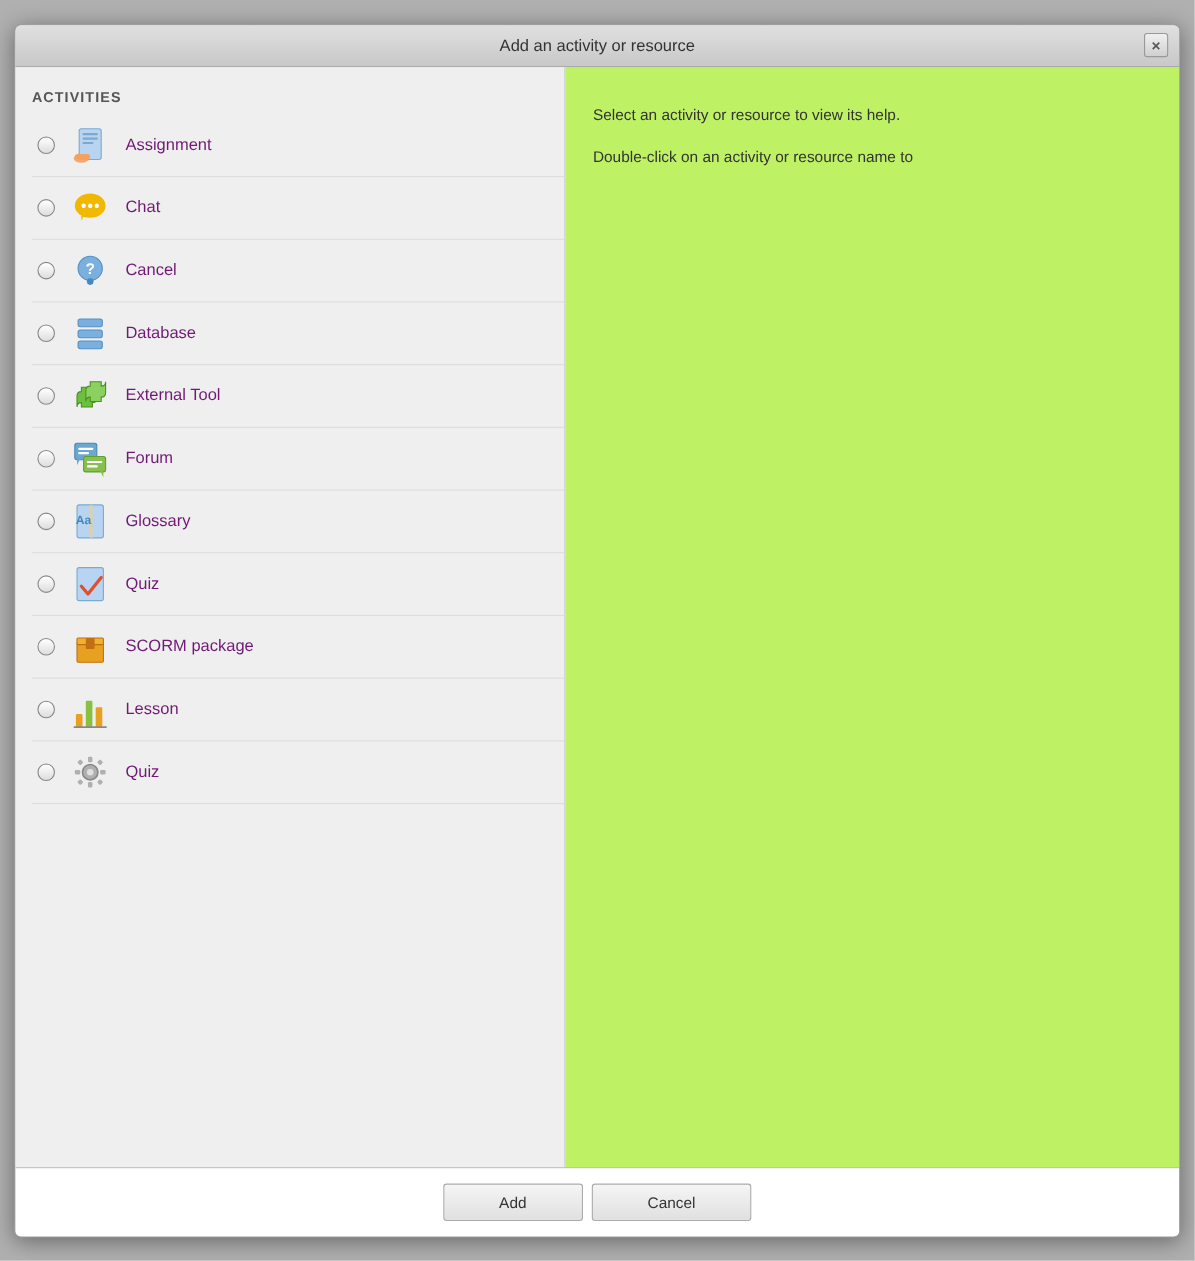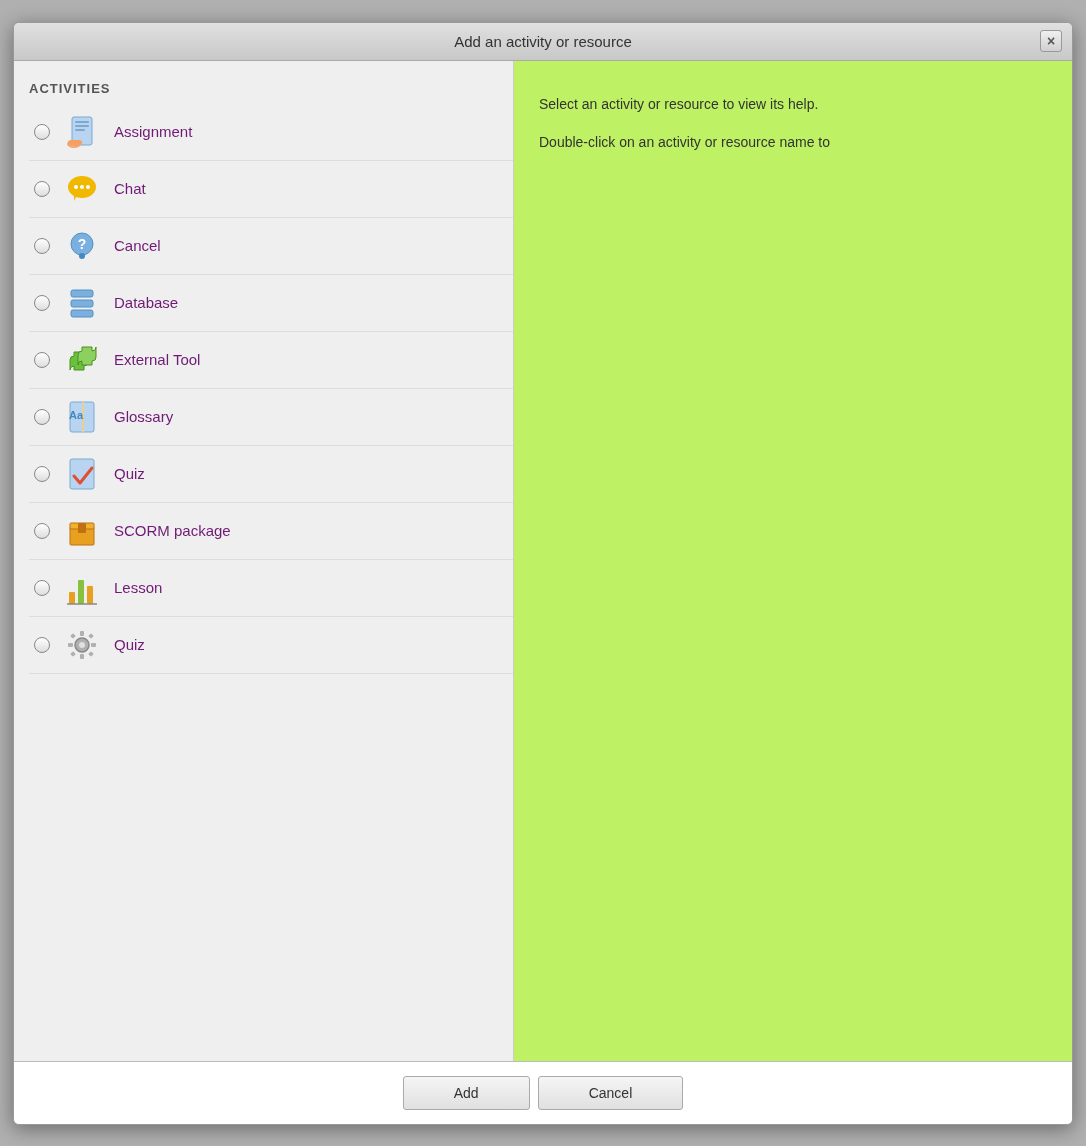--- a/index.html
+++ b/index.html
@@ -234,20 +234,36 @@
             <svg class="svg-icon" viewBox="0 0 36 36" xmlns="http://www.w3.org/2000/svg">
 
               <path d="M5,5 h10 v4 q4,0 4,-4 h0 v10 q0,4 -4,4 h0 v4 h-10 v-4 q-4,0 -4,4 h0 v-10 q0,-4 4,-4 z" transform="translate(5,5)" fill="#6cc040" stroke="#4a9020" stroke-width="1"></path>
 
               <path d="M18,5 h10 v4 q4,0 4,-4 h0 v10 q0,4 -4,4 h0 v4 h-10 v-4 q-4,0 -4,4 h0 v-10 q0,-4 4,-4 z" transform="translate(0,0)" fill="#8cd060" stroke="#4a9020" stroke-width="1"></path>
             </svg>
           </div>
           <span class="item-label">External Tool</span>
         </div>
 
+        <div class="activity-item">
+          <div class="radio-btn"></div>
+          <div class="icon-box">
+            <svg class="svg-icon" viewBox="0 0 36 36" xmlns="http://www.w3.org/2000/svg">
+              <rect x="4" y="4" width="20" height="15" rx="2" fill="#6aa8d0" stroke="#4888b0" stroke-width="1"></rect>
+              <rect x="7" y="8" width="14" height="2" rx="1" fill="white"></rect>
+              <rect x="7" y="12" width="10" height="2" rx="1" fill="white"></rect>
+              <polygon points="6,19 10,16 6,24" fill="#6aa8d0"></polygon>
+              <rect x="12" y="16" width="20" height="14" rx="2" fill="#88c050" stroke="#60a030" stroke-width="1"></rect>
+              <rect x="15" y="20" width="14" height="2" rx="1" fill="white"></rect>
+              <rect x="15" y="24" width="10" height="2" rx="1" fill="white"></rect>
+              <polygon points="30,30 26,27 30,35" fill="#88c050"></polygon>
+            </svg>
+          </div>
+          <span class="item-label">Forum</span>
+        </div>
 
         <div class="activity-item">
           <div class="radio-btn"></div>
           <div class="icon-box">
             <svg class="svg-icon" viewBox="0 0 36 36" xmlns="http://www.w3.org/2000/svg">
               <rect x="6" y="3" width="24" height="30" rx="2" fill="#b8d4f0" stroke="#7aaad0" stroke-width="1"></rect>
               <rect x="18" y="3" width="2" height="30" fill="#e8d090"></rect>
               <text x="12" y="20" text-anchor="middle" font-size="11" font-weight="bold" fill="#4488c0">Aa</text>
             </svg>
           </div>

